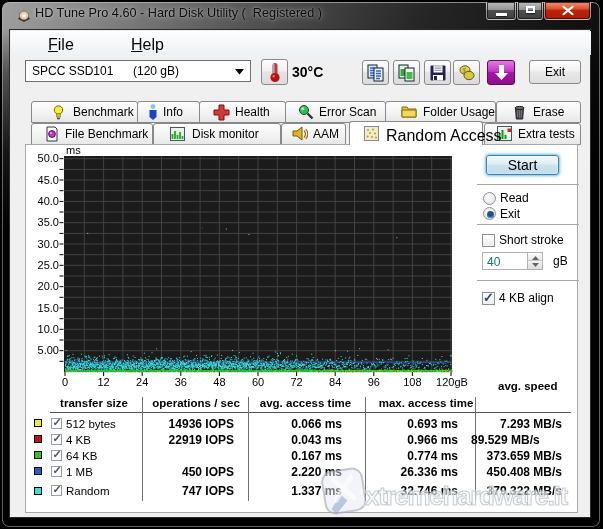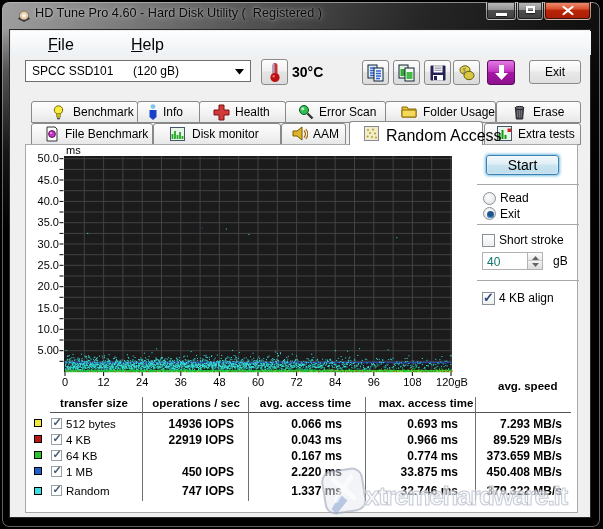--- a/index.html
+++ b/index.html
@@ -295,35 +295,35 @@
    <div class="td" style="left:230px;top:271.5px;width:86px;text-align:right">0.066 ms</div>
    <div class="td" style="left:346px;top:271.5px;width:86px;text-align:right">0.693 ms</div>
    <div class="td" style="left:445px;top:271.5px;width:91px;text-align:right">7.293 MB/s</div>
    <div class="sw" style="left:8px;top:290.0px;background:#bb1616"></div>
    <div class="cbs" style="left:25px;top:288.5px"></div>
         <div class="chk" style="left:26.5px;top:286.5px">✓</div>
    <div class="tlbl" style="left:40px;top:288.5px">4 KB</div>
    <div class="td" style="left:110px;top:287.5px;width:98px;text-align:right">22919 IOPS</div>
    <div class="td" style="left:230px;top:287.5px;width:86px;text-align:right">0.043 ms</div>
    <div class="td" style="left:346px;top:287.5px;width:86px;text-align:right">0.966 ms</div>
-   <div class="td" style="left:445px;top:287.5px;width:91px;text-align:right">89.529 MB/s</div>
+   <div class="td" style="left:445px;top:287.5px;width:91px;">89.529 MB/s</div>
    <div class="sw" style="left:8px;top:306.0px;background:#2bc42b"></div>
    <div class="cbs" style="left:25px;top:304.5px"></div>
         <div class="chk" style="left:26.5px;top:302.5px">✓</div>
    <div class="tlbl" style="left:40px;top:304.5px">64 KB</div>
    <div class="td" style="left:230px;top:303.5px;width:86px;text-align:right">0.167 ms</div>
    <div class="td" style="left:346px;top:303.5px;width:86px;text-align:right">0.774 ms</div>
    <div class="td" style="left:445px;top:303.5px;width:91px;text-align:right">373.659 MB/s</div>
    <div class="sw" style="left:8px;top:322.0px;background:#2160cc"></div>
    <div class="cbs" style="left:25px;top:320.5px"></div>
         <div class="chk" style="left:26.5px;top:318.5px">✓</div>
    <div class="tlbl" style="left:40px;top:320.5px">1 MB</div>
    <div class="td" style="left:110px;top:319.5px;width:98px;text-align:right">450 IOPS</div>
    <div class="td" style="left:230px;top:319.5px;width:86px;text-align:right">2.220 ms</div>
-   <div class="td" style="left:346px;top:319.5px;width:86px;text-align:right">33.875 ms</div>
+   <div class="td" style="left:346px;top:319.5px;width:86px;text-align:right">26.336 ms</div>
    <div class="td" style="left:445px;top:319.5px;width:91px;text-align:right">450.408 MB/s</div>
    <div class="sw" style="left:8px;top:341.5px;background:#3ddede"></div>
    <div class="cbs" style="left:25px;top:340.0px"></div>
         <div class="chk" style="left:26.5px;top:338.0px">✓</div>
    <div class="tlbl" style="left:40px;top:340.0px">Random</div>
    <div class="td" style="left:110px;top:339.0px;width:98px;text-align:right">747 IOPS</div>
    <div class="td" style="left:230px;top:339.0px;width:86px;text-align:right">1.337 ms</div>
    <div class="td" style="left:346px;top:339.0px;width:86px;text-align:right">32.746 ms</div>
    <div class="td" style="left:445px;top:339.0px;width:91px;text-align:right">379.322 MB/s</div>
   </div>

